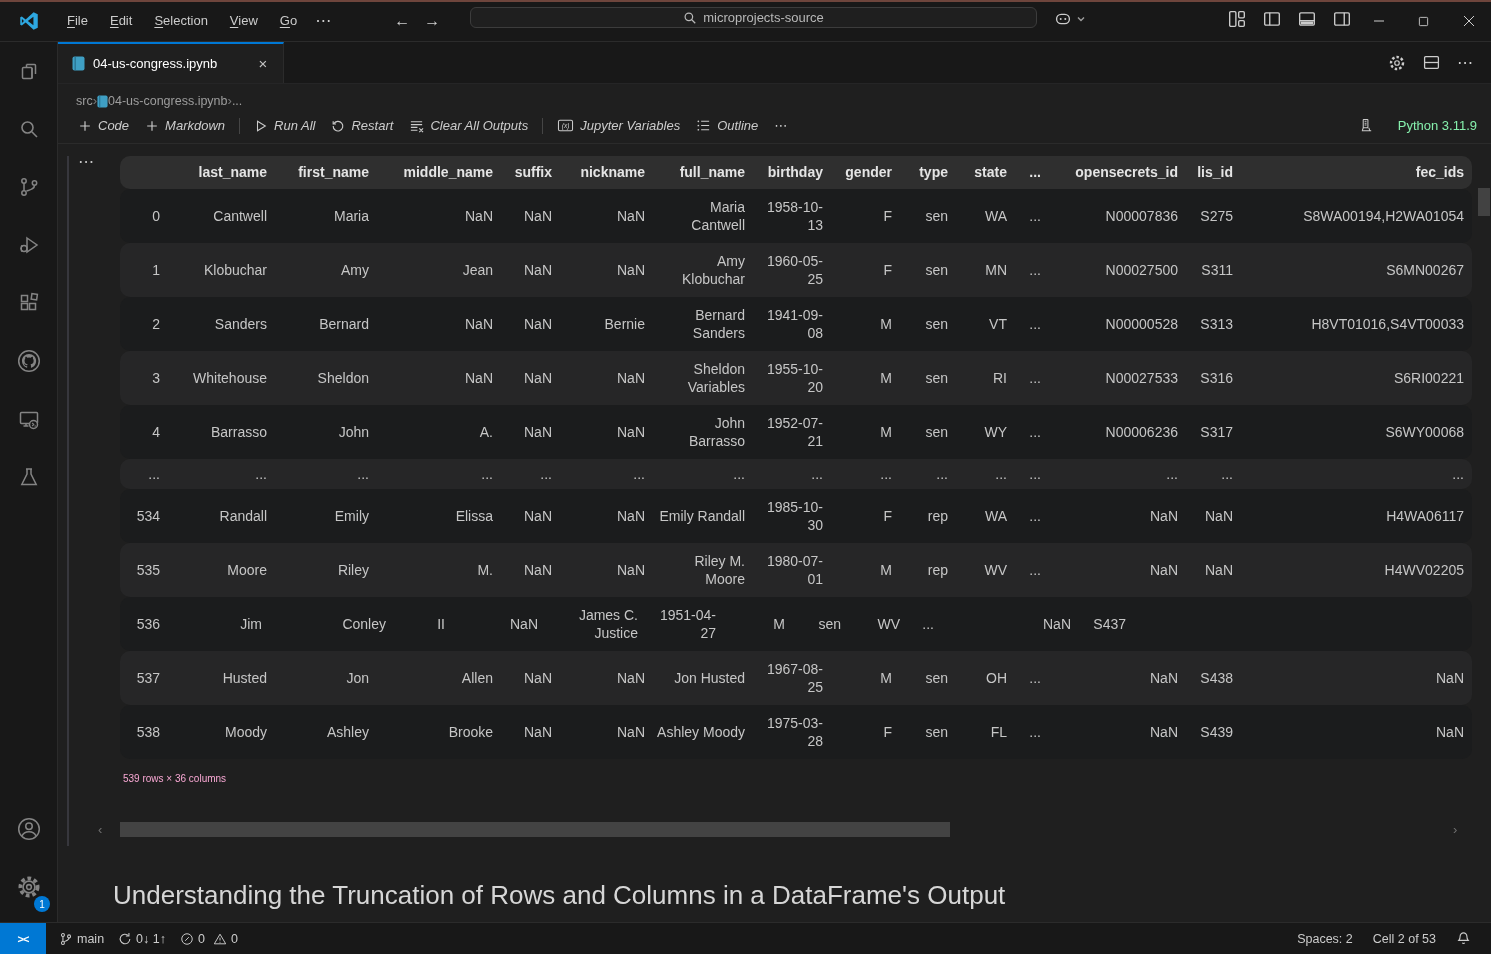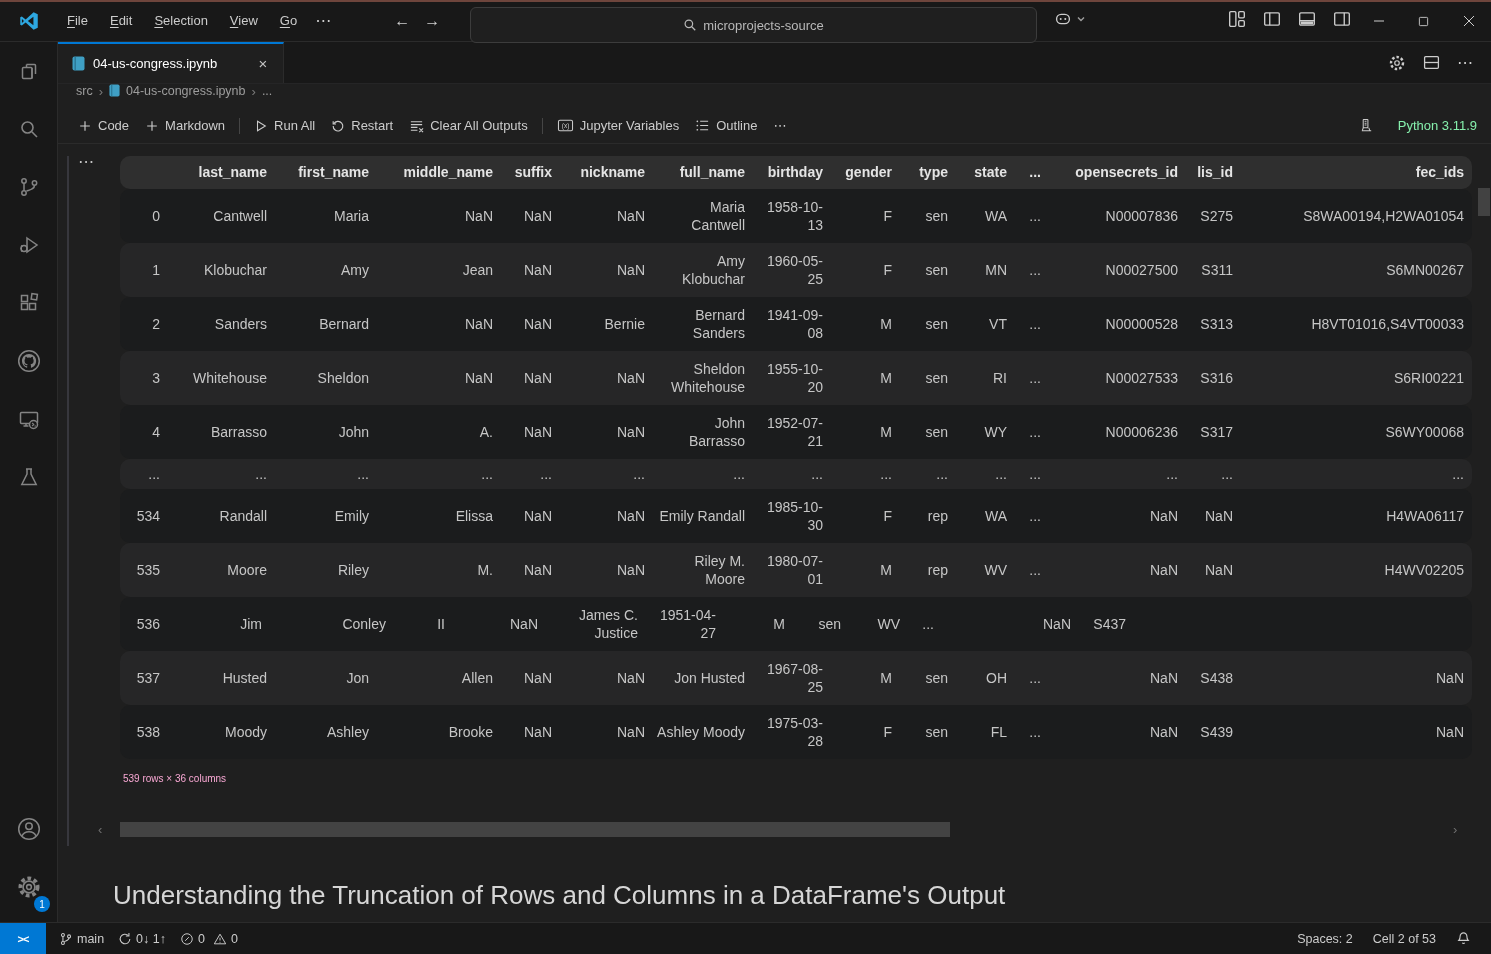--- a/index.html
+++ b/index.html
@@ -9,21 +9,21 @@
 
   
   #window-top-border { position:absolute; top:0; left:0; width:100%; height:2px; background:#6e453c; z-index:60; }
   #titlebar { position:absolute; top:0; left:0; width:100%; height:42px; background:#181818;
     border-bottom:1px solid #2b2b2b; display:flex; align-items:center; z-index:50; }
   #vscode-logo { width:58px; display:flex; justify-content:center; }
   #menubar { display:flex; gap:4px; font-size:13px; color:#cccccc; }
   .menu-item { padding:4px 9px; border-radius:5px; cursor:default; }
   .menu-item u { text-decoration:underline; text-underline-offset:2px; }
   #nav-arrows { display:flex; gap:14px; margin-left:54px; color:#cfcfcf; font-size:16px; }
-  #search-box { position:absolute; left:470px; top:7px; width:567px; height:36px; background:#1f1f1f;
+  #search-box { position:absolute; left:470px; top:7px; width:567px; height:21px; background:#1f1f1f;
     border:1px solid #3c3c3c; border-radius:6px; display:flex; align-items:center; justify-content:center;
     gap:6px; color:#b8b8b8; font-size:13px; }
   #copilot-wrap { position:absolute; left:1052px; top:8px; display:flex; align-items:center; gap:2px; color:#cccccc; }
   #layout-icons { position:absolute; left:1228px; top:10px; display:flex; gap:17px; }
   #window-controls { position:absolute; right:0; top:2px; display:flex; }
   .win-btn { width:45px; height:38px; display:flex; align-items:center; justify-content:center; }
 
   
   #activitybar { position:absolute; left:0; top:42px; width:58px; height:880px; background:#181818;
     border-right:1px solid #2b2b2b; display:flex; flex-direction:column; }
@@ -35,27 +35,27 @@
 
   
   #main { position:absolute; left:58px; top:42px; width:1433px; height:880px; background:#1f1f1f; }
   #tabbar { height:42px; background:#181818; border-bottom:1px solid #252526; display:flex; }
   #tab-active { width:226px; background:#1f1f1f; border-top:2px solid #0078d4; border-right:1px solid #2b2b2b;
     display:flex; align-items:center; gap:8px; padding:0 10px 0 14px; font-size:13px; color:#ffffff; }
   #tab-close { margin-left:auto; color:#c5c5c5; font-size:15px; width:20px; height:20px; display:flex;
     align-items:center; justify-content:center; border-radius:4px; }
   #tabbar-actions { margin-left:auto; display:flex; align-items:center; gap:17px; padding-right:18px; color:#cccccc; }
 
-  #breadcrumbs { height:24px; display:flex; align-items:flex-start; gap:6px; padding-left:18px;
+  #breadcrumbs { height:24px; display:flex; align-items:flex-end; padding-left:18px;
     font-size:12.5px; color:#9d9d9d; }
   .crumb-sep { color:#7a7a7a; font-size:13px; }
 
   #nbtoolbar { height:36px; display:flex; align-items:center; padding-left:12px; border-bottom:1px solid #2b2b2b;
     font-size:13px; color:#cccccc; position:relative; }
-  .nb-btn { display:flex; align-items:center; gap:6px; padding:4px 8px; border-radius:5px; }
+  .nb-btn { display:flex; align-items:center; gap:6px; padding:4px 8px; border-radius:5px;font-style:italic; }
   .nb-divider { width:1px; height:16px; background:#454545; margin:0 6px; }
   #kernel-picker { position:absolute; right:14px; display:flex; align-items:center; gap:24px; color:#86efac; }
 
   
   #content { position:absolute; left:0; top:102px; width:1433px; height:778px; background:#1f1f1f; }
   #cell-border { position:absolute; left:9px; top:12px; width:2px; height:690px; background:#37373d; }
   #cell-more { position:absolute; left:20px; top:8px; color:#c5c5c5; font-size:16px; letter-spacing:1px; }
 
   #dataframe { position:absolute; left:62px; top:12px; width:1352px; font-size:14px; color:#c6c6c6; }
   .tr { display:flex; height:54px; background:#1b1c1d;border-radius:10px; }
@@ -456,21 +456,21 @@
           <div class="td c13">S313</div>
           <div class="td c14">H8VT01016,S4VT00033</div>
         </div>
         <div class="tr alt">
           <div class="td c0">3</div>
           <div class="td c1">Whitehouse</div>
           <div class="td c2">Sheldon</div>
           <div class="td c3">NaN</div>
           <div class="td c4">NaN</div>
           <div class="td c5">NaN</div>
-          <div class="td c6">Sheldon Whitehouse</div>
+          <div class="td c6">Sheldon Variables</div>
           <div class="td c7">1955-10-20</div>
           <div class="td c8">M</div>
           <div class="td c9">sen</div>
           <div class="td c10">RI</div>
           <div class="td c11">...</div>
           <div class="td c12">N00027533</div>
           <div class="td c13">S316</div>
           <div class="td c14">S6RI00221</div>
         </div>
         <div class="tr ">

